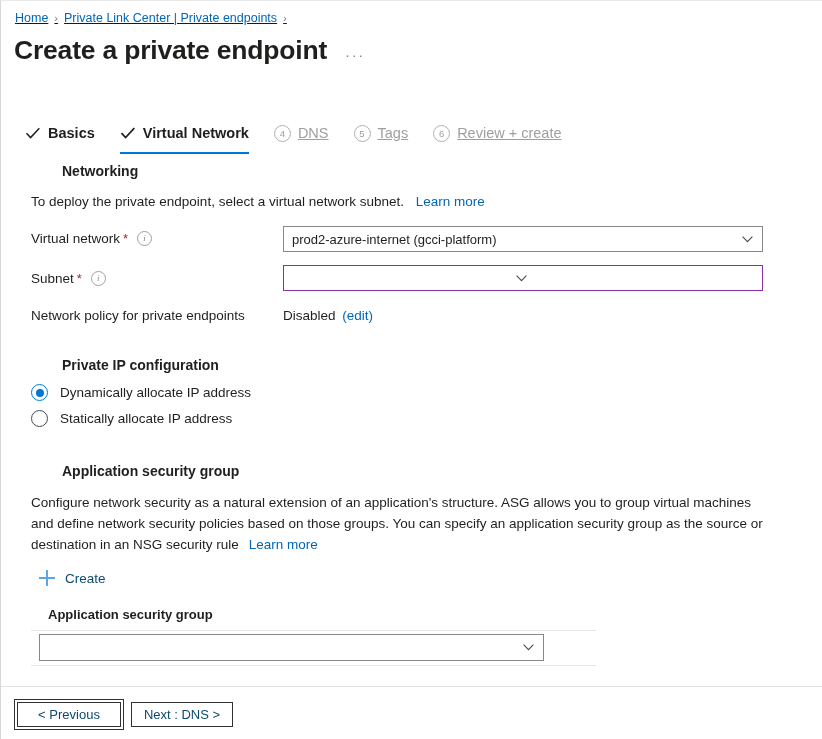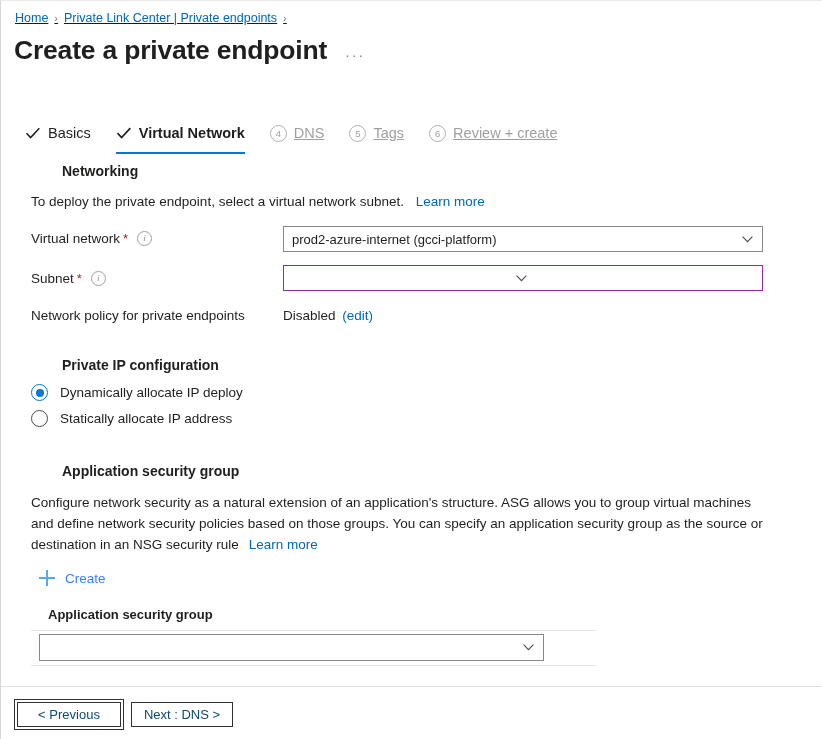--- a/index.html
+++ b/index.html
@@ -84,21 +84,21 @@
     height: 30px;
     margin-right: 25px;
     cursor: pointer;
     position: relative;
     padding-bottom: 2px;
   }
   .tab .tlabel {
     font-size: 14.5px;
     line-height: 18px;
   }
-  .tab.done .tlabel { color: #201f1e; font-weight: 400; }
+  .tab.done .tlabel { color: #201f1e; font-weight: 700; }
   .tab.active .tlabel { color: #201f1e; font-weight: 700; }
   .tab.pending .tlabel { color: #a19f9d; font-weight: 400; text-decoration: underline; }
   .tab .check {
     width: 16px;
     height: 16px;
     margin-right: 7px;
     flex: 0 0 auto;
     display: block;
   }
   .tab .numcircle {
@@ -265,21 +265,21 @@
   .plus-icon::before, .plus-icon::after {
     content: "";
     position: absolute;
     background: #59a7e4;
   }
   .plus-icon::before { left: 7px; top: 0; width: 1.6px; height: 16px; }
   .plus-icon::after { top: 7px; left: 0; height: 1.6px; width: 16px; }
   .create-label {
     margin-left: 10px;
     font-size: 13.5px;
-    color: #3b82f6;
+    color: #0c4a6e;
   }
 
   .grid-head {
     position: absolute;
     left: 47px;
     font-size: 13px;
     font-weight: 700;
     color: #201f1e;
   }
   .hrule {
@@ -403,21 +403,21 @@
     <div class="field-label" style="top:307px;">Network policy for private endpoints</div>
     <div class="static-val" style="left:282px;top:307px;">
       <span>Disabled</span>
       <span style="display:inline-block;width:3px;"></span><a class="link">(edit)</a>
     </div>
 
     <div class="section-head" style="top:356px;">Private IP configuration</div>
 
     <div class="radio-row" style="top:383px;">
       <span class="radio checked"></span>
-      <span class="radio-label">Dynamically allocate IP deploy</span>
+      <span class="radio-label">Dynamically allocate IP address</span>
     </div>
 
     <div class="radio-row" style="top:409px;">
       <span class="radio"></span>
       <span class="radio-label">Statically allocate IP address</span>
     </div>
 
     <div class="section-head" style="top:462px;">Application security group</div>
 
     <div class="body-text" style="top:491px;width:745px;">

